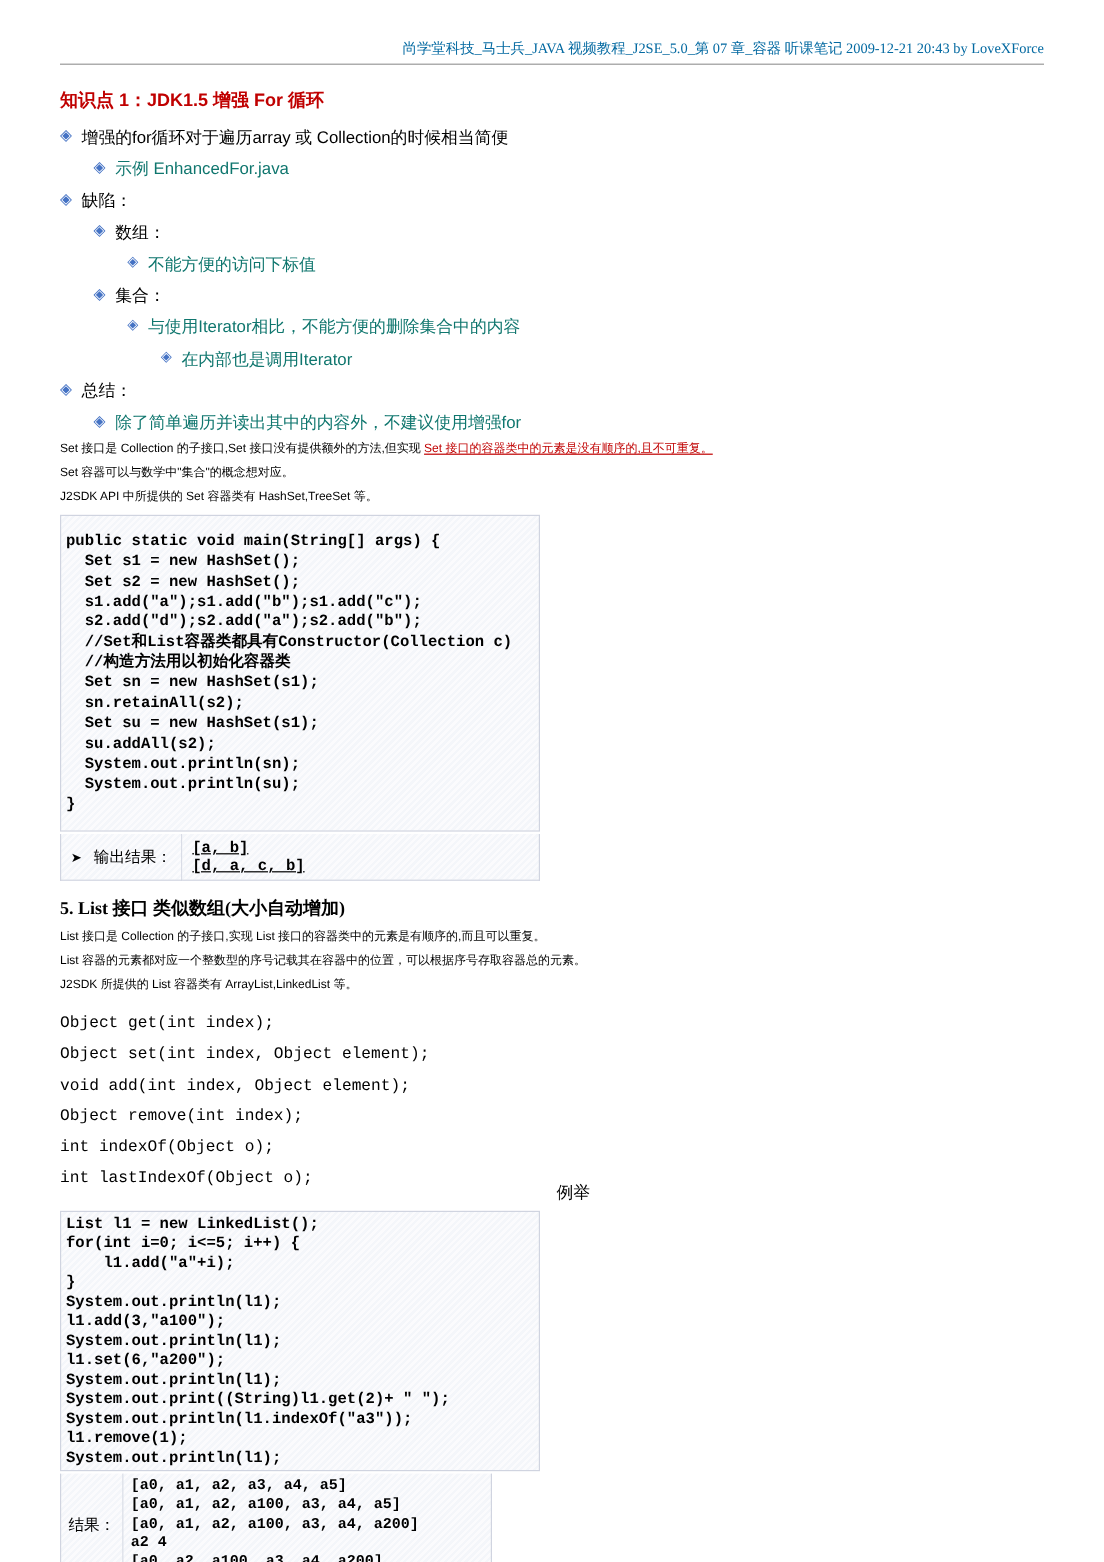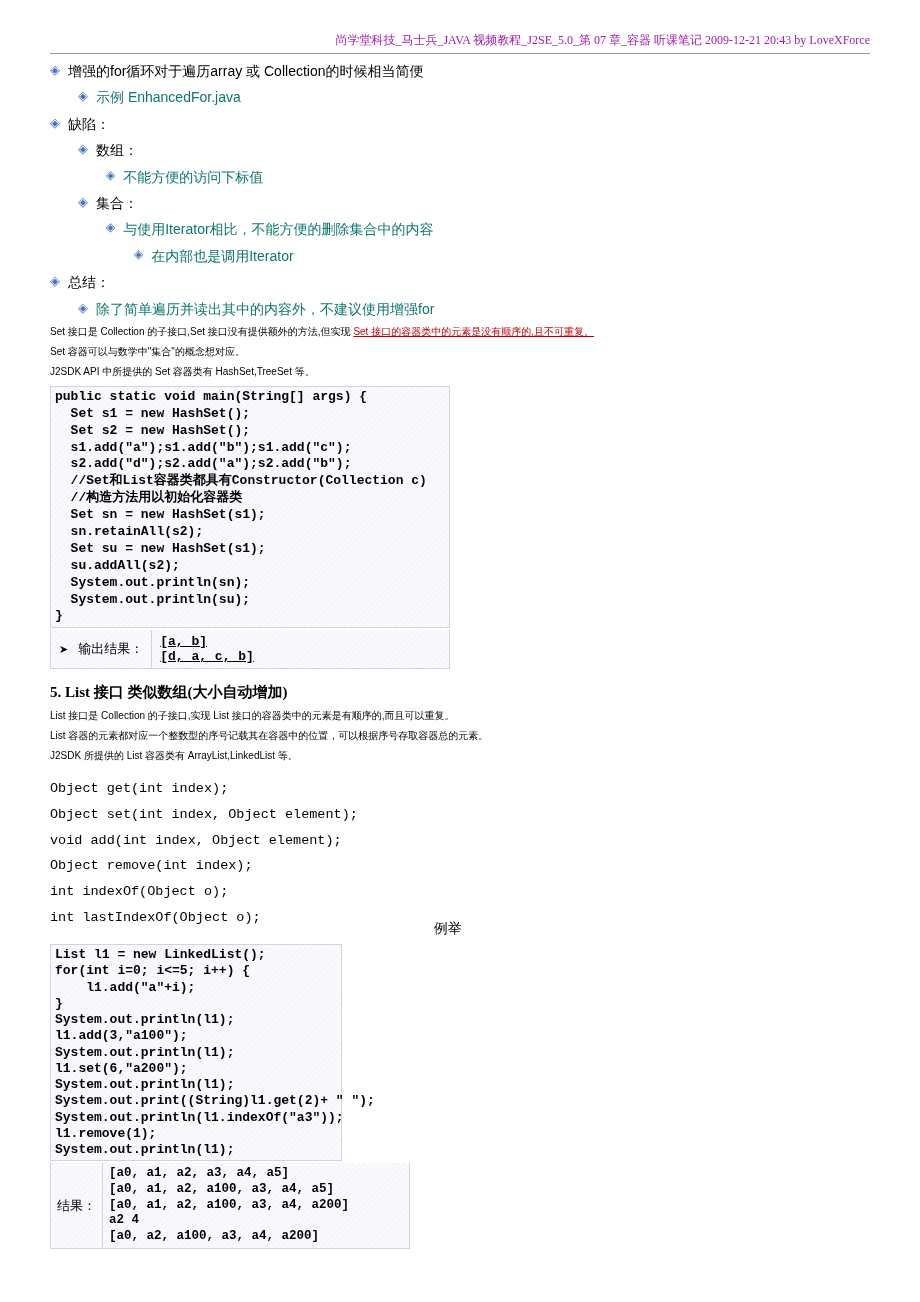--- a/index.html
+++ b/index.html
@@ -10,24 +10,24 @@
     font-size: 14px;
     color: #000;
     width: 920px;
   }
   .page {
     padding: 32px 50px 40px 50px;
   }
   .header {
     text-align: right;
     font-size: 12px;
-    color: #a21caf;
+    color: #0369a1;
     border-bottom: 1px solid #999;
     padding-bottom: 4px;
-    margin-bottom: 6px;
+    margin-bottom: 20px;
     font-family: "SimSun", serif;
   }
   .kp-title {
     color: #c00000;
     font-family: "SimHei", sans-serif;
     font-weight: bold;
     font-size: 15px;
     margin-bottom: 10px;
   }
   .bullet-list { margin: 4px 0 4px 0; }
@@ -53,117 +53,118 @@
   .body-text { line-height: 1.6; margin: 4px 0; font-size: 10px; }
   .underline-red { color: #c00000; text-decoration: underline; }
   .code-block {
     font-family: "Courier New", monospace;
     font-size: 13px;
     font-weight: bold;
     line-height: 1.3;
     white-space: pre;
     background: repeating-linear-gradient(-45deg, #fbfbfd 0 2px, #f4f6fa 2px 4px);
     border: 1px solid #d0d4e0;
+    padding: 13px 4px;
+    margin: 6px 0 2px 0;
+    width: 400px;
+    box-sizing: border-box;
+  }
+  .code-block-nobg {
+    font-family: "Courier New", monospace;
+    font-size: 13.5px;
+    line-height: 1.9;
+    white-space: pre;
+    margin: 8px 0;
+  }
+  .output-row {
+    display: flex;
+    align-items: stretch;
+    width: 400px;
+    box-sizing: border-box;
+  }
+  .output-label {
+    background: repeating-linear-gradient(-45deg, #fbfbfd 0 2px, #f4f6fa 2px 4px);
+    border: 1px solid #d0d4e0;
+    border-top: none;
+    font-size: 13px;
+    padding: 4px 8px;
+    display: flex;
+    align-items: center;
+    font-family: "SimSun", serif;
+  }
+  .output-label .tri { margin-right: 10px; font-size: 11px; }
+  .output-val {
+    background: repeating-linear-gradient(-45deg, #fbfbfd 0 2px, #f4f6fa 2px 4px);
+    border: 1px solid #d0d4e0;
+    border-left: none;
+    border-top: none;
+    font-family: "Courier New", monospace;
+    font-size: 13px;
+    font-weight: bold;
+    padding: 4px 8px;
+    flex: 1;
+    white-space: pre;
+    text-decoration: underline;
+  }
+  .code-block2 {
+    font-family: "Courier New", monospace;
+    font-size: 13px;
+    font-weight: bold;
+    line-height: 1.25;
+    white-space: pre;
+    background: repeating-linear-gradient(-45deg, #fbfbfd 0 2px, #f4f6fa 2px 4px);
+    border: 1px solid #d0d4e0;
     padding: 2px 4px;
     margin: 6px 0 2px 0;
     width: 400px;
     box-sizing: border-box;
   }
-  .code-block-nobg {
-    font-family: "Courier New", monospace;
-    font-size: 13.5px;
-    line-height: 1.9;
-    white-space: pre;
-    margin: 8px 0;
-  }
-  .output-row {
+  .output-row2 {
     display: flex;
     align-items: stretch;
-    width: 400px;
-    box-sizing: border-box;
-  }
-  .output-label {
-    background: repeating-linear-gradient(-45deg, #fbfbfd 0 2px, #f4f6fa 2px 4px);
-    border: 1px solid #d0d4e0;
-    border-top: none;
-    font-size: 13px;
-    padding: 4px 8px;
+    width: 360px;
+    box-sizing: border-box;
+  }
+  .output-label2 {
+    background: repeating-linear-gradient(-45deg, #fbfbfd 0 2px, #f4f6fa 2px 4px);
+    border: 1px solid #d0d4e0;
+    border-top: none;
+    font-size: 13px;
+    padding: 4px 6px;
     display: flex;
     align-items: center;
     font-family: "SimSun", serif;
   }
-  .output-label .tri { margin-right: 10px; font-size: 11px; }
-  .output-val {
-    background: repeating-linear-gradient(-45deg, #fbfbfd 0 2px, #f4f6fa 2px 4px);
-    border: 1px solid #d0d4e0;
-    border-left: none;
-    border-top: none;
-    font-family: "Courier New", monospace;
-    font-size: 13px;
-    font-weight: bold;
-    padding: 4px 8px;
-    flex: 1;
-    white-space: pre;
-    text-decoration: underline;
-  }
-  .code-block2 {
-    font-family: "Courier New", monospace;
-    font-size: 13px;
-    font-weight: bold;
-    line-height: 1.25;
-    white-space: pre;
-    background: repeating-linear-gradient(-45deg, #fbfbfd 0 2px, #f4f6fa 2px 4px);
-    border: 1px solid #d0d4e0;
-    padding: 2px 4px;
-    margin: 6px 0 2px 0;
-    width: 292px;
-    box-sizing: border-box;
-  }
-  .output-row2 {
-    display: flex;
-    align-items: stretch;
-    width: 360px;
-    box-sizing: border-box;
-  }
-  .output-label2 {
-    background: repeating-linear-gradient(-45deg, #fbfbfd 0 2px, #f4f6fa 2px 4px);
-    border: 1px solid #d0d4e0;
-    border-top: none;
-    font-size: 13px;
-    padding: 4px 6px;
-    display: flex;
-    align-items: center;
-    font-family: "SimSun", serif;
-  }
   .output-val2 {
     background: repeating-linear-gradient(-45deg, #fbfbfd 0 2px, #f4f6fa 2px 4px);
     border: 1px solid #d0d4e0;
     border-left: none;
     border-top: none;
     font-family: "Courier New", monospace;
     font-size: 12.5px;
     font-weight: bold;
     padding: 3px 6px;
     flex: 1;
     white-space: pre;
     line-height: 1.25;
   }
   .inline-label {
     display: inline-block;
-    margin-left: 72px;
+    margin-left: 102px;
     font-size: 14px;
   }
 </style>
 </head>
 <body>
 
 <div class="page">
 
   <div class="header">尚学堂科技_马士兵_JAVA 视频教程_J2SE_5.0_第 07 章_容器  听课笔记  2009-12-21  20:43  by LoveXForce</div>
 
+  <div class="kp-title">知识点 1：JDK1.5 增强 For 循环</div>
 
   <div class="bullet-list">
     <div class="li">
         <span class="diamond">◈</span>
         <span>增强的for循环对于遍历array 或 Collection的时候相当简便</span>
       </div>
     <div class="li indent1">
         <span class="diamond">◈</span>
         <span class="text-blue">示例 EnhancedFor.java</span>
       </div>

